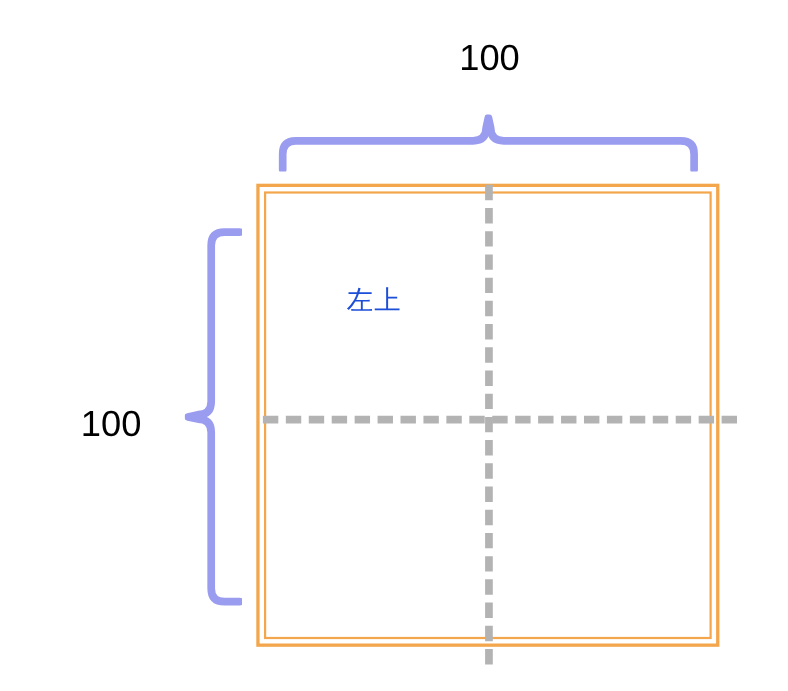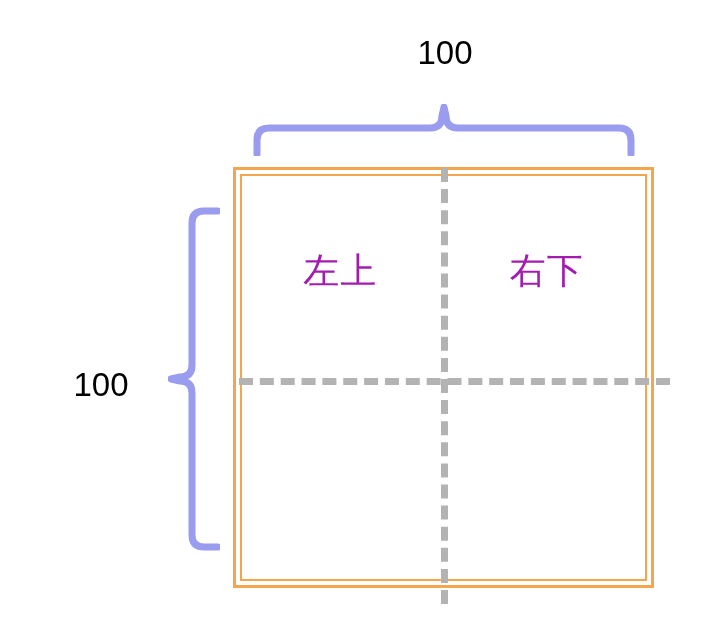--- a/index.html
+++ b/index.html
@@ -98,25 +98,25 @@
     display: grid;
     grid-template-columns: 1fr 1fr;
     grid-template-rows: 1fr 1fr;
   }
   .quadrant {
     display: flex;
     align-items: center;
     justify-content: center;
   }
   .quadrant-label {
-    color: #a21caf;
-    font-size: 36px;
+    color: #1d4ed8;
+    font-size: 24px;
     line-height: 1;
     letter-spacing: 1px;
-    font-family: Liberation Mono, monospace;
+    font-family: Liberation Sans, sans-serif;
   }
 </style>
 </head>
 <body>
 
 <div id="stage">
 
   <div class="dim-label" id="label-top">100</div>
 
   <div class="brace" id="brace-top">
@@ -137,18 +137,15 @@
     <div id="square-inner"></div>
   </div>
 
   <div id="divider-vertical"></div>
   <div id="divider-horizontal"></div>
 
   <div id="quadrants">
     <div class="quadrant">
       <span class="quadrant-label">左上</span>
     </div>
-    <div class="quadrant">
-      <span class="quadrant-label">右下</span>
-    </div>
   </div>
 
 </div>
 
 </body></html>

